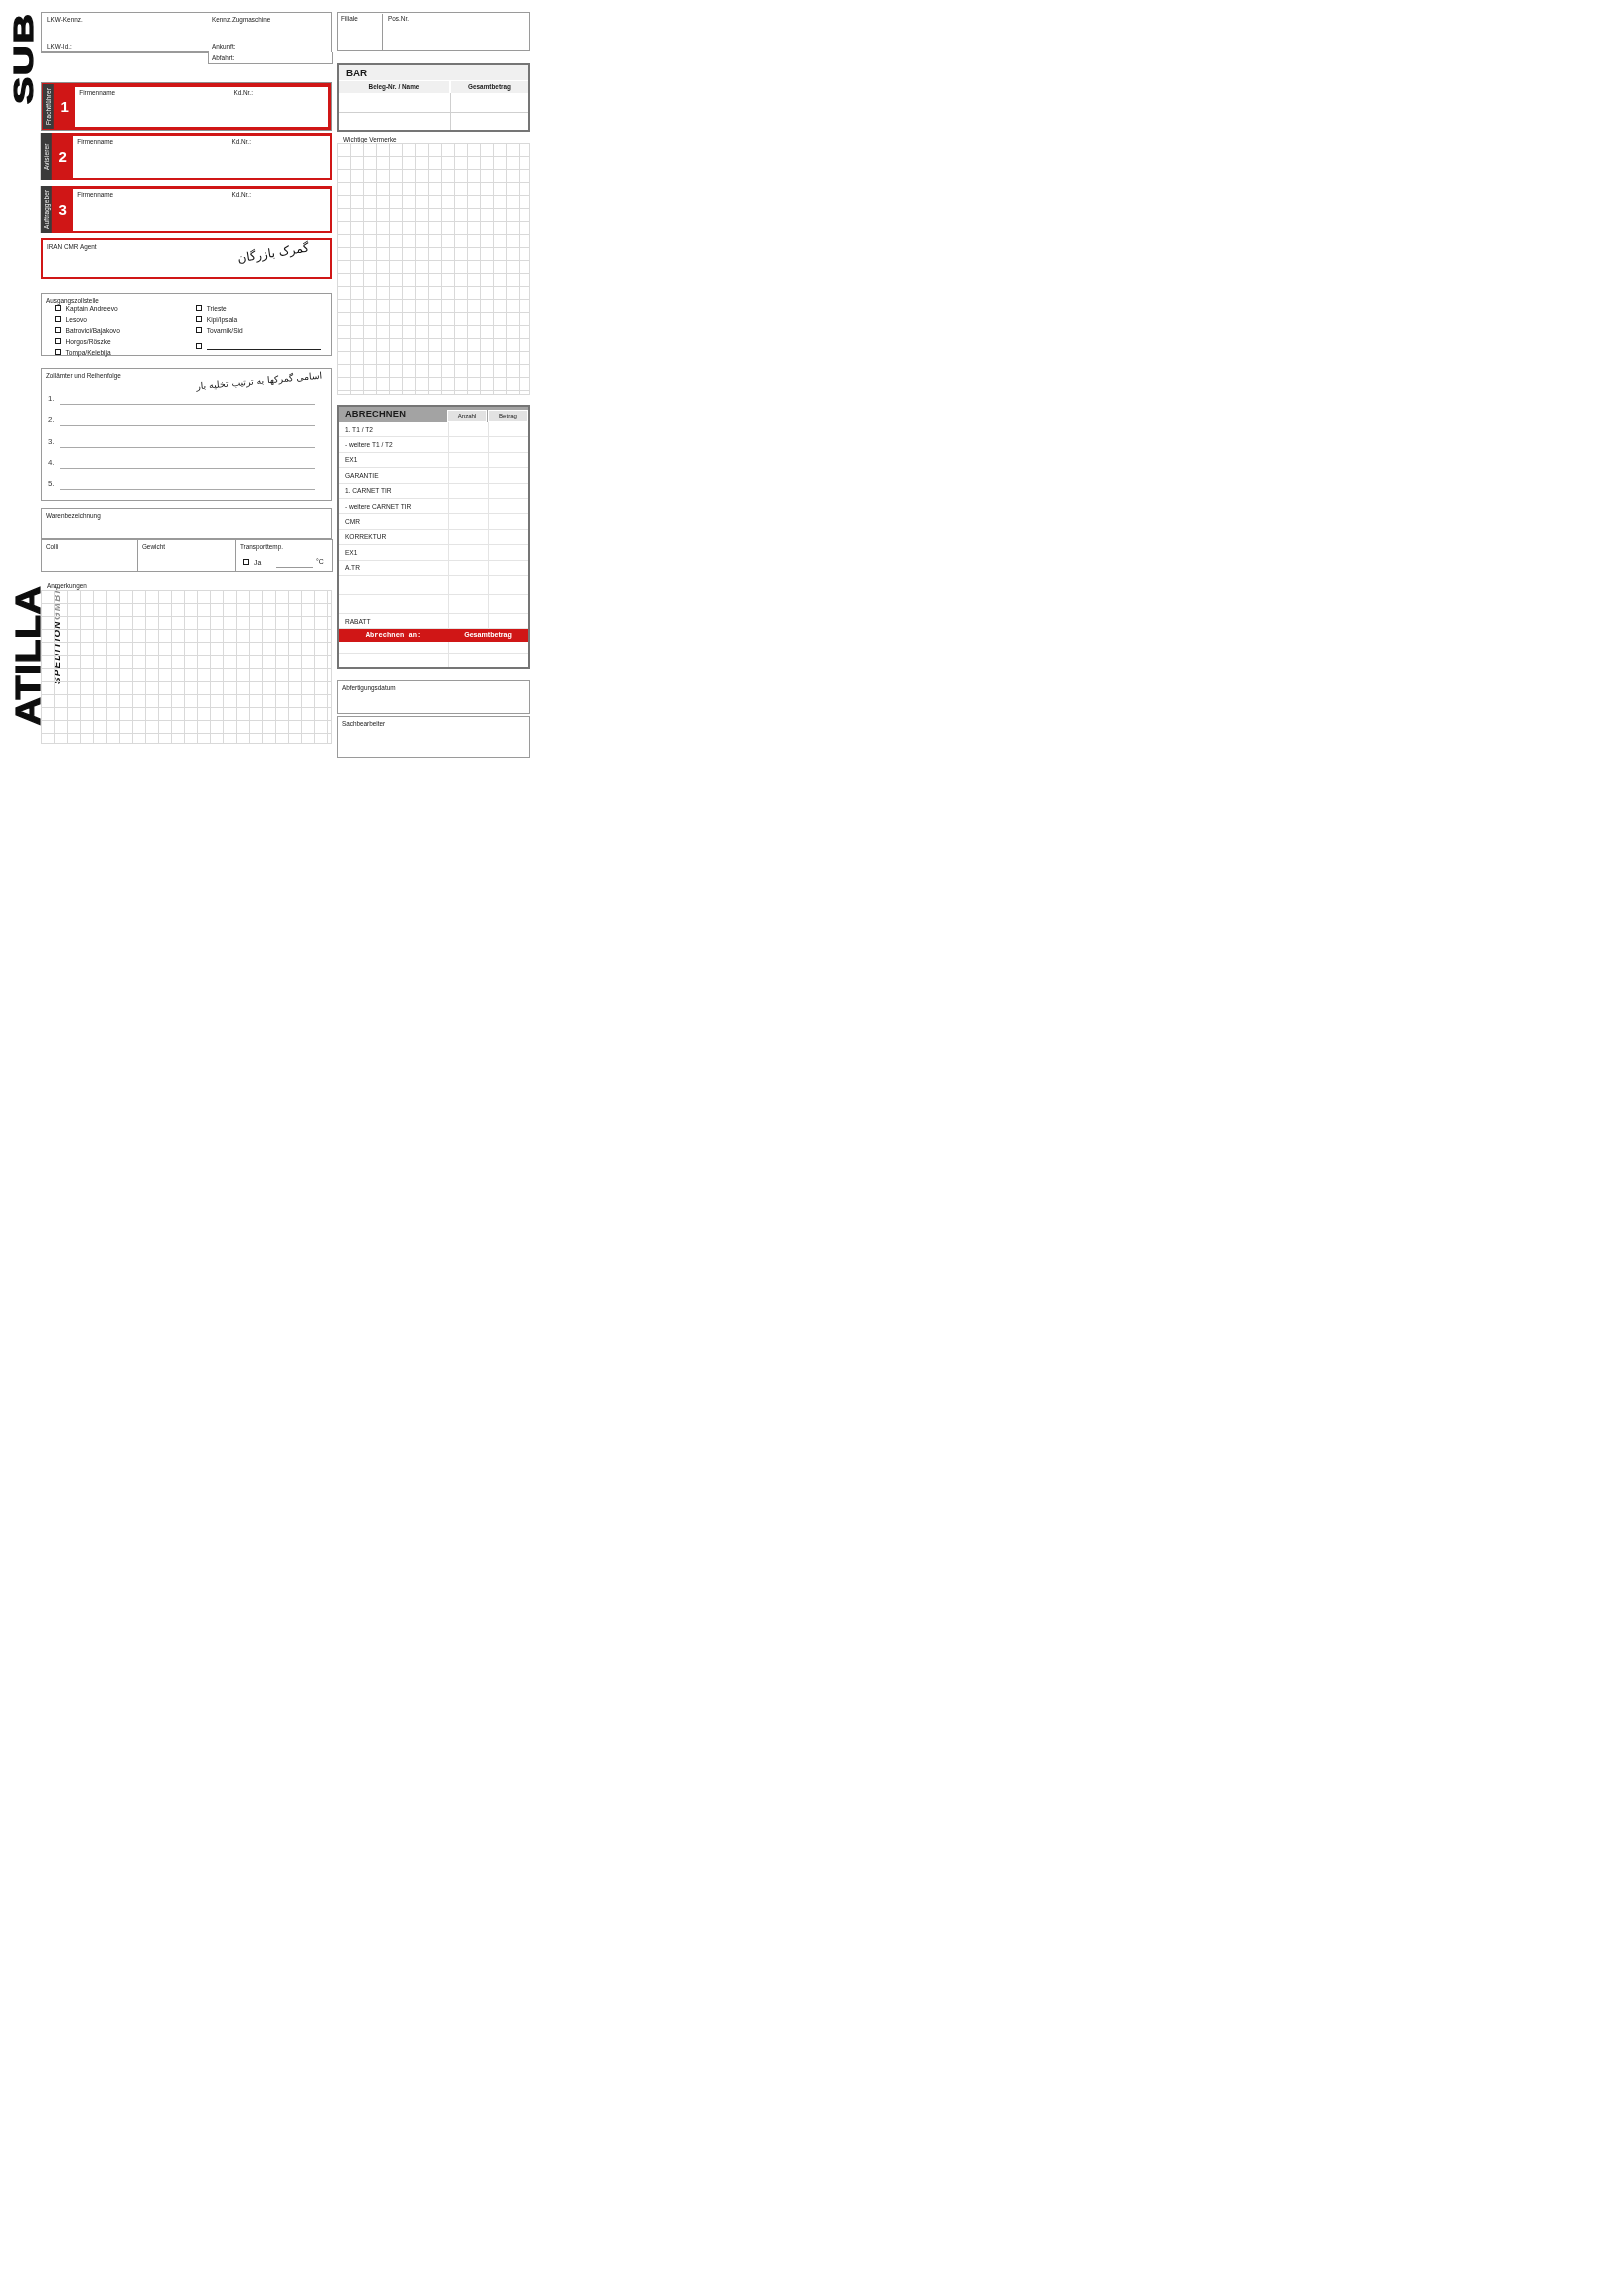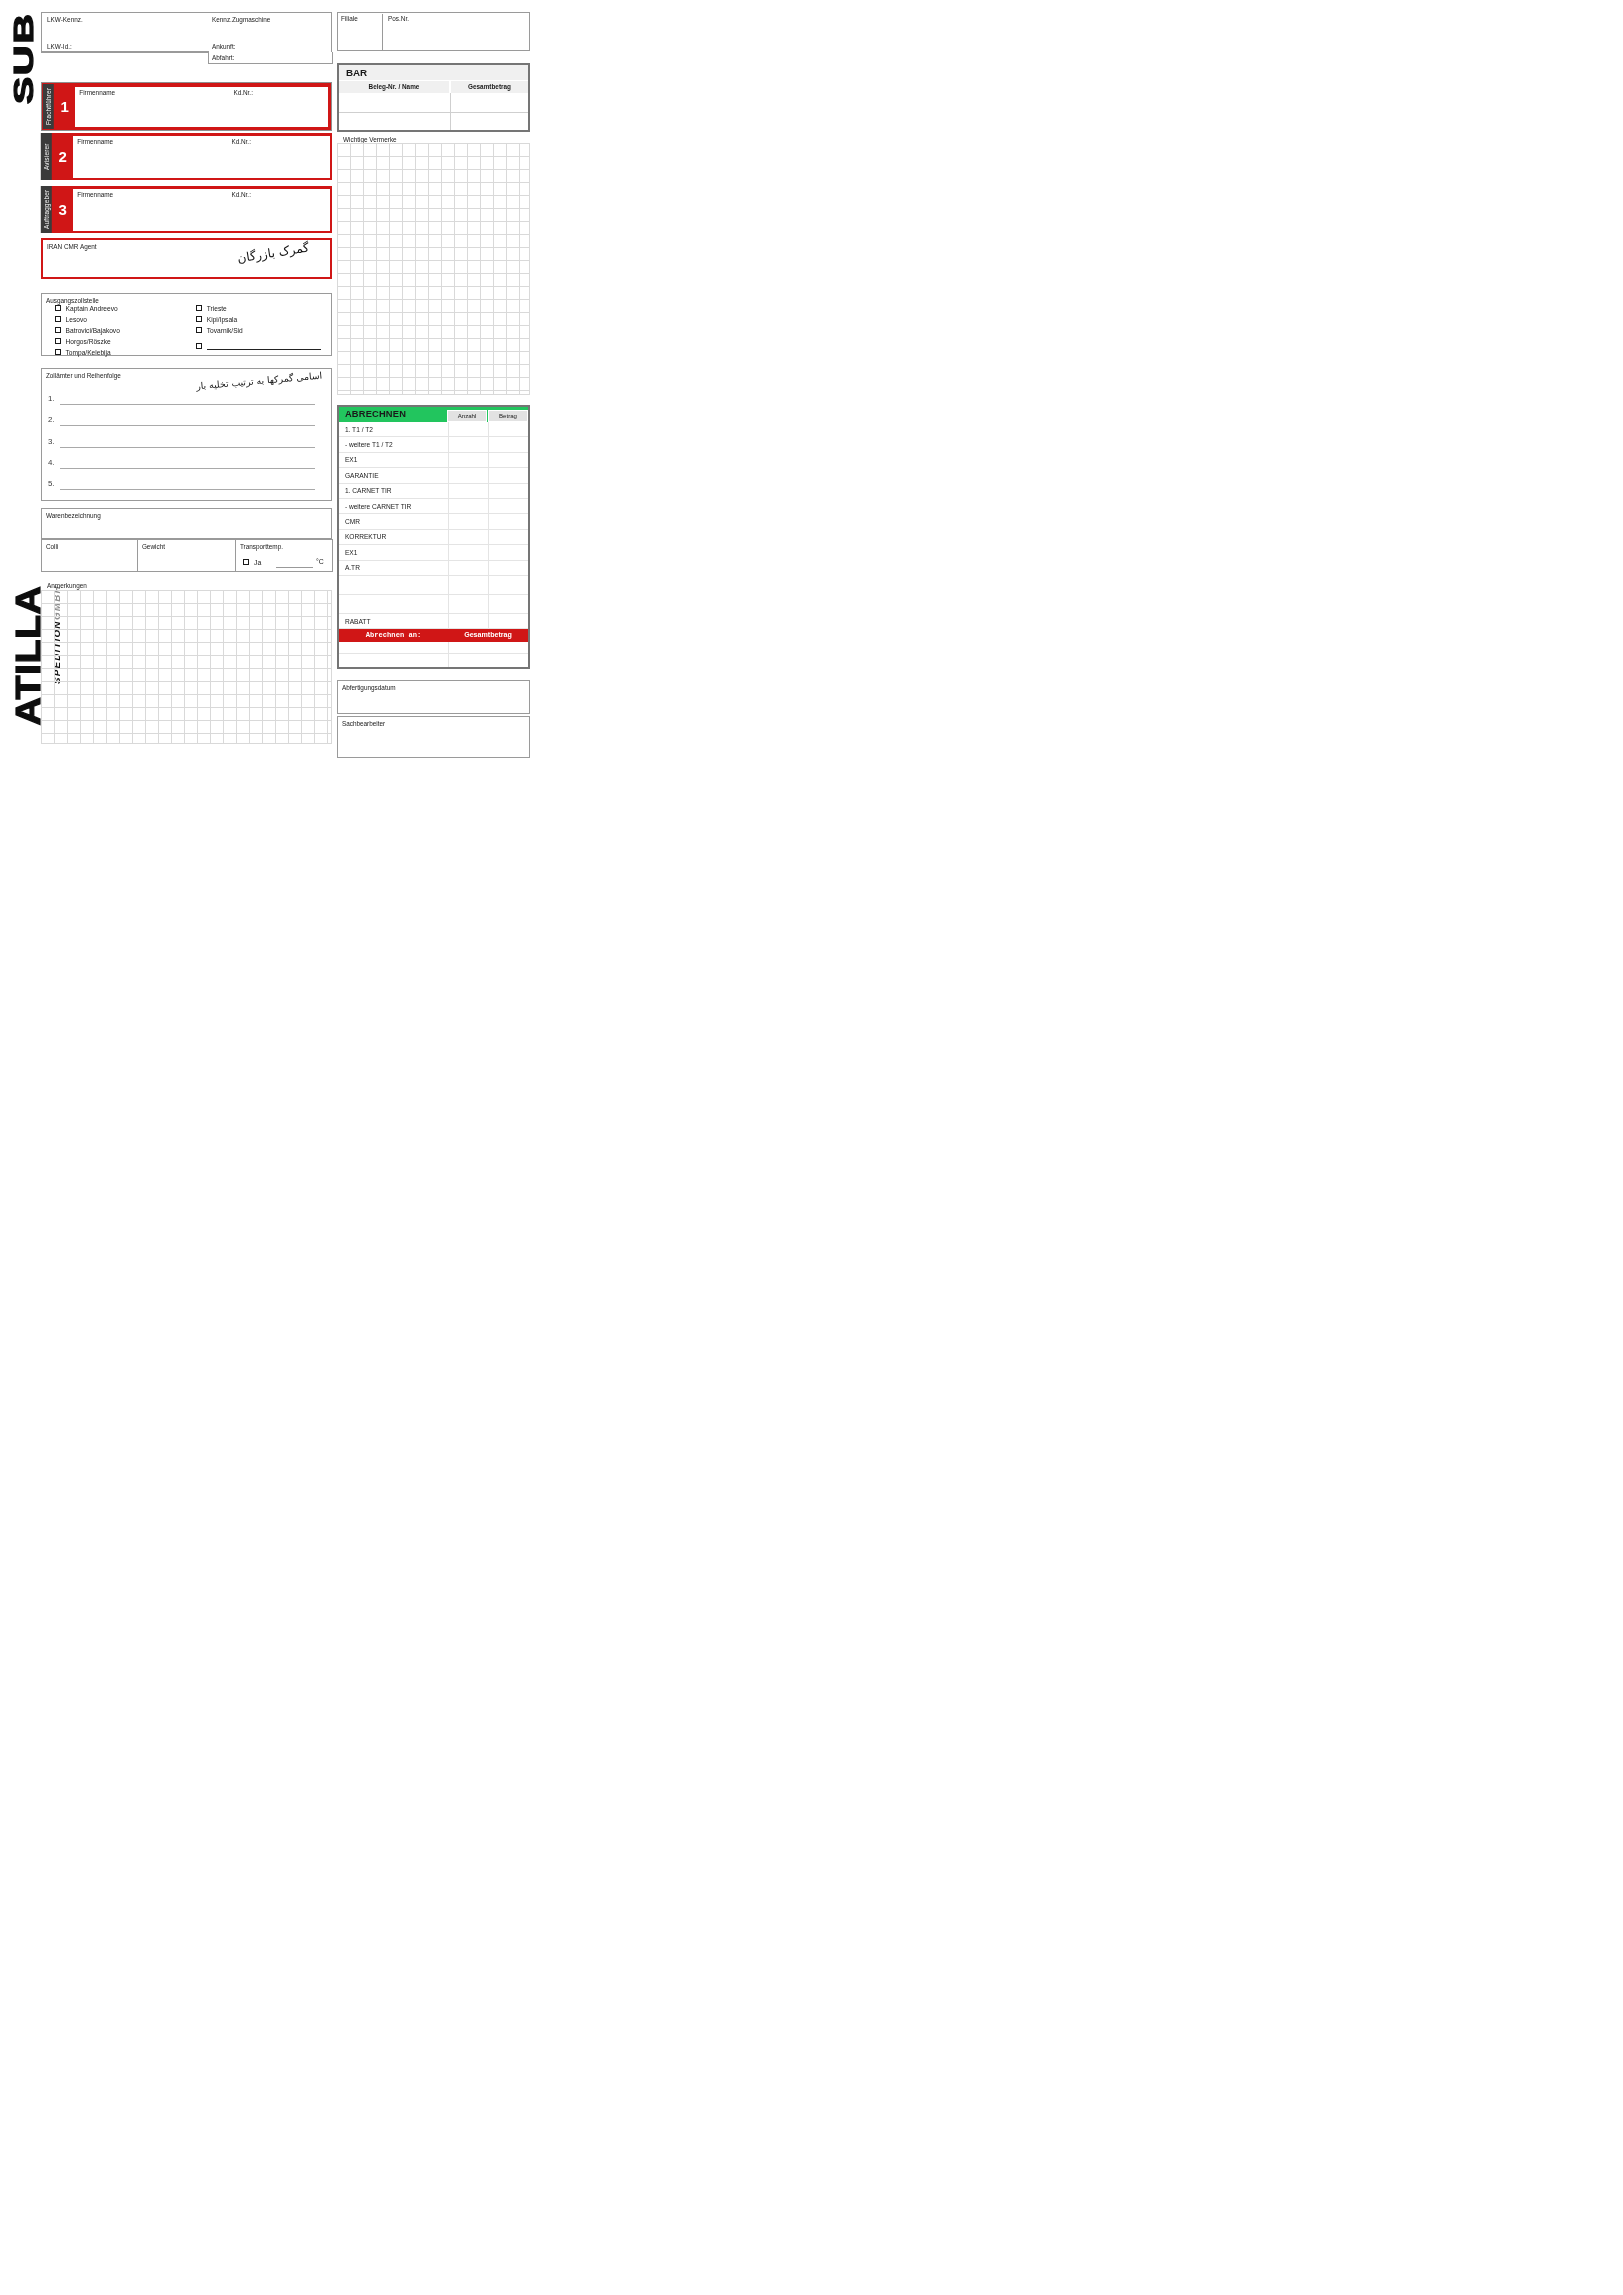--- a/index.html
+++ b/index.html
@@ -208,21 +208,21 @@
     <span class="chk abs" style="left:6.9px;top:19px;"></span>
     <span class="abs" style="left:18px;top:18.6px;font-size:6.9px;">Ja</span>
     <div class="abs" style="left:40px;top:26.5px;width:37px;height:1px;background:#999;"></div>
     <span class="abs" style="left:80px;top:18px;font-size:6.9px;">°C</span>
   </div>
 
   <div class="abs lbl" style="left:47px;top:582px;">Anmerkungen</div>
   <div class="grid" style="left:41px;top:590px;width:291px;height:154px;"></div>
 
   <div class="box thick" style="left:337px;top:405px;width:193px;height:264px;">
-    <div class="bar-band" style="left:0;top:0;right:0;height:15px;background:#22c55e;">
+    <div class="bar-band" style="left:0;top:0;right:0;height:15px;background:#a3a3a3;">
       <span style="position:absolute;left:5.9px;top:2px;font-size:9.3px;font-weight:800;letter-spacing:0.2px;">ABRECHNEN</span>
       <span style="position:absolute;left:108px;top:2.5px;width:40px;height:12.8px;background:#e2e2e2;border:1px solid #fff;box-sizing:border-box;
                    display:flex;align-items:center;justify-content:center;font-size:6.1px;">Anzahl</span>
       <span style="position:absolute;left:149px;top:2.5px;width:40px;height:12.8px;background:#e2e2e2;border:1px solid #fff;box-sizing:border-box;
                    display:flex;align-items:center;justify-content:center;font-size:6.1px;">Betrag</span>
     </div>
     <div class="abs" style="left:0;top:15px;right:0;">
 
     <div class="ab-row">
         <span>1. T1 / T2</span>

